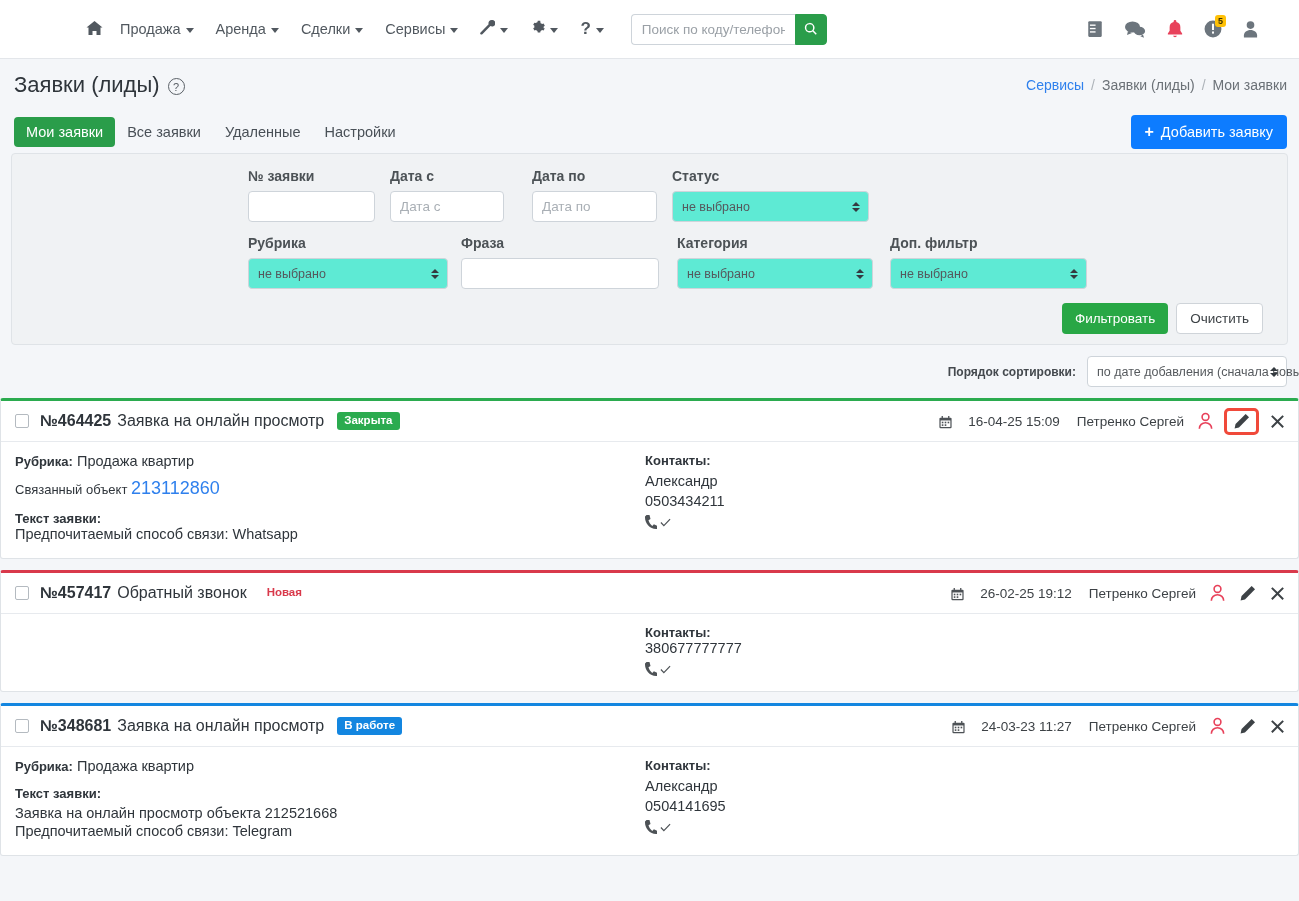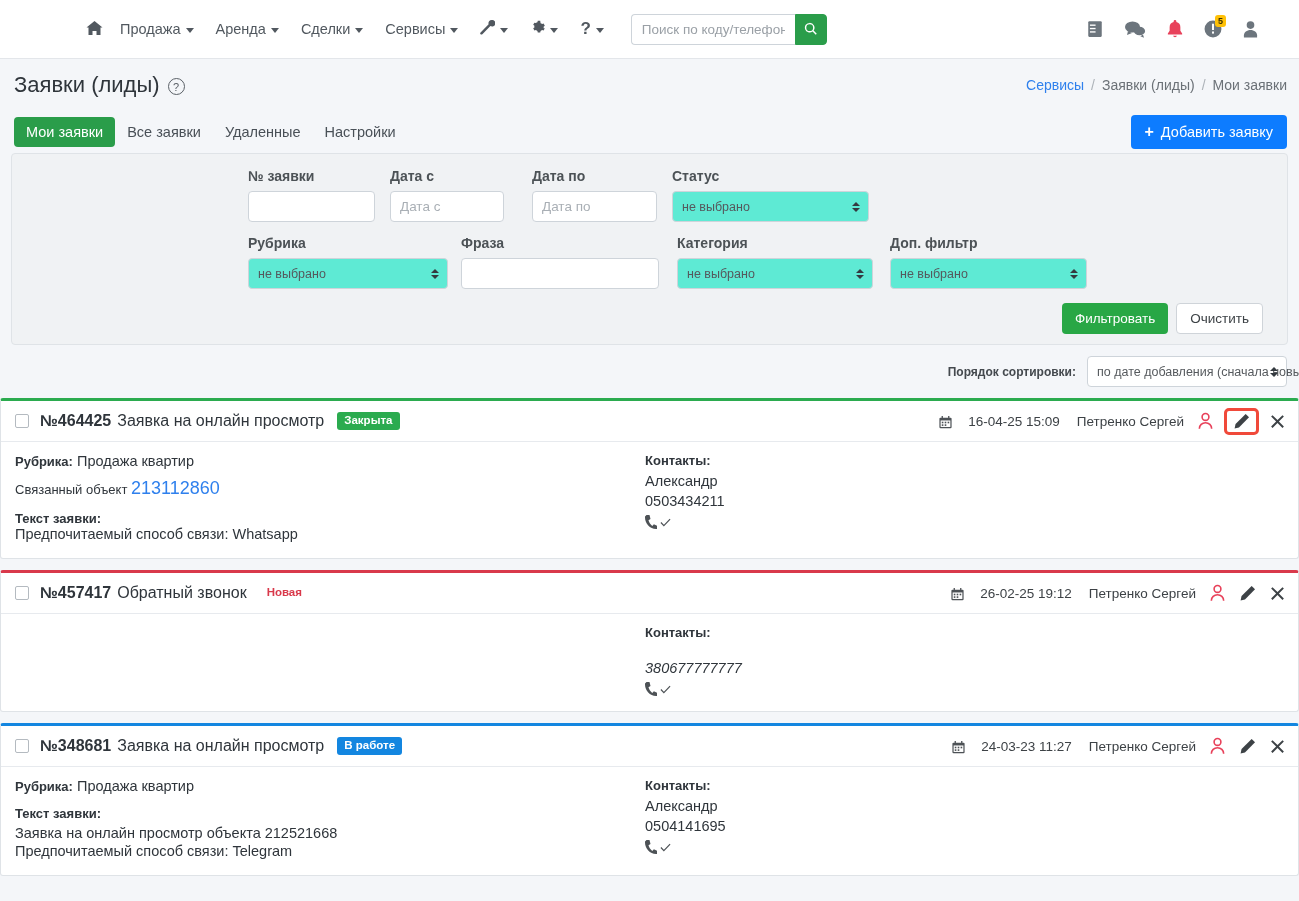--- a/index.html
+++ b/index.html
@@ -639,21 +639,21 @@
           <svg width="17" height="17" viewBox="0 0 16 16">
               <path d="M2 3.3 3.3 2 8 6.7 12.7 2 14 3.3 9.3 8l4.7 4.7-1.3 1.3L8 9.3 3.3 14 2 12.7 6.7 8z" fill="#3d4246"></path>
             </svg>
         </span>
       </div>
     </div>
     <div class="card-body" style="min-height:76px;">
       <div class="col-left"></div>
       <div class="col-right">
         <div class="lbl-bold">Контакты:</div>
-        <div class="contact-phone" style="margin-top:20px;font-style:italic;">380677777777</div>
+        <div class="contact-phone" style="margin-top:0;">380677777777</div>
         <div class="phone-ok">
           <svg width="13" height="15" viewBox="0 0 13 15" fill="#4d5256">
               <path d="M1.5 0h3l1 4-2 1.3c.7 2.3 2 4.2 3.8 5.6l1.6-1.6 3.1 1.4v3.3H11C5 14 0 8.6 0 2.5V1.5z"></path>
             </svg>
           <svg width="11" height="11" viewBox="0 0 12 12" fill="none" stroke="#4d5256" stroke-width="1.3">
               <path d="M1 6l3.2 3.4L11 2.4"></path>
             </svg>
         </div>
       </div>
     </div>

